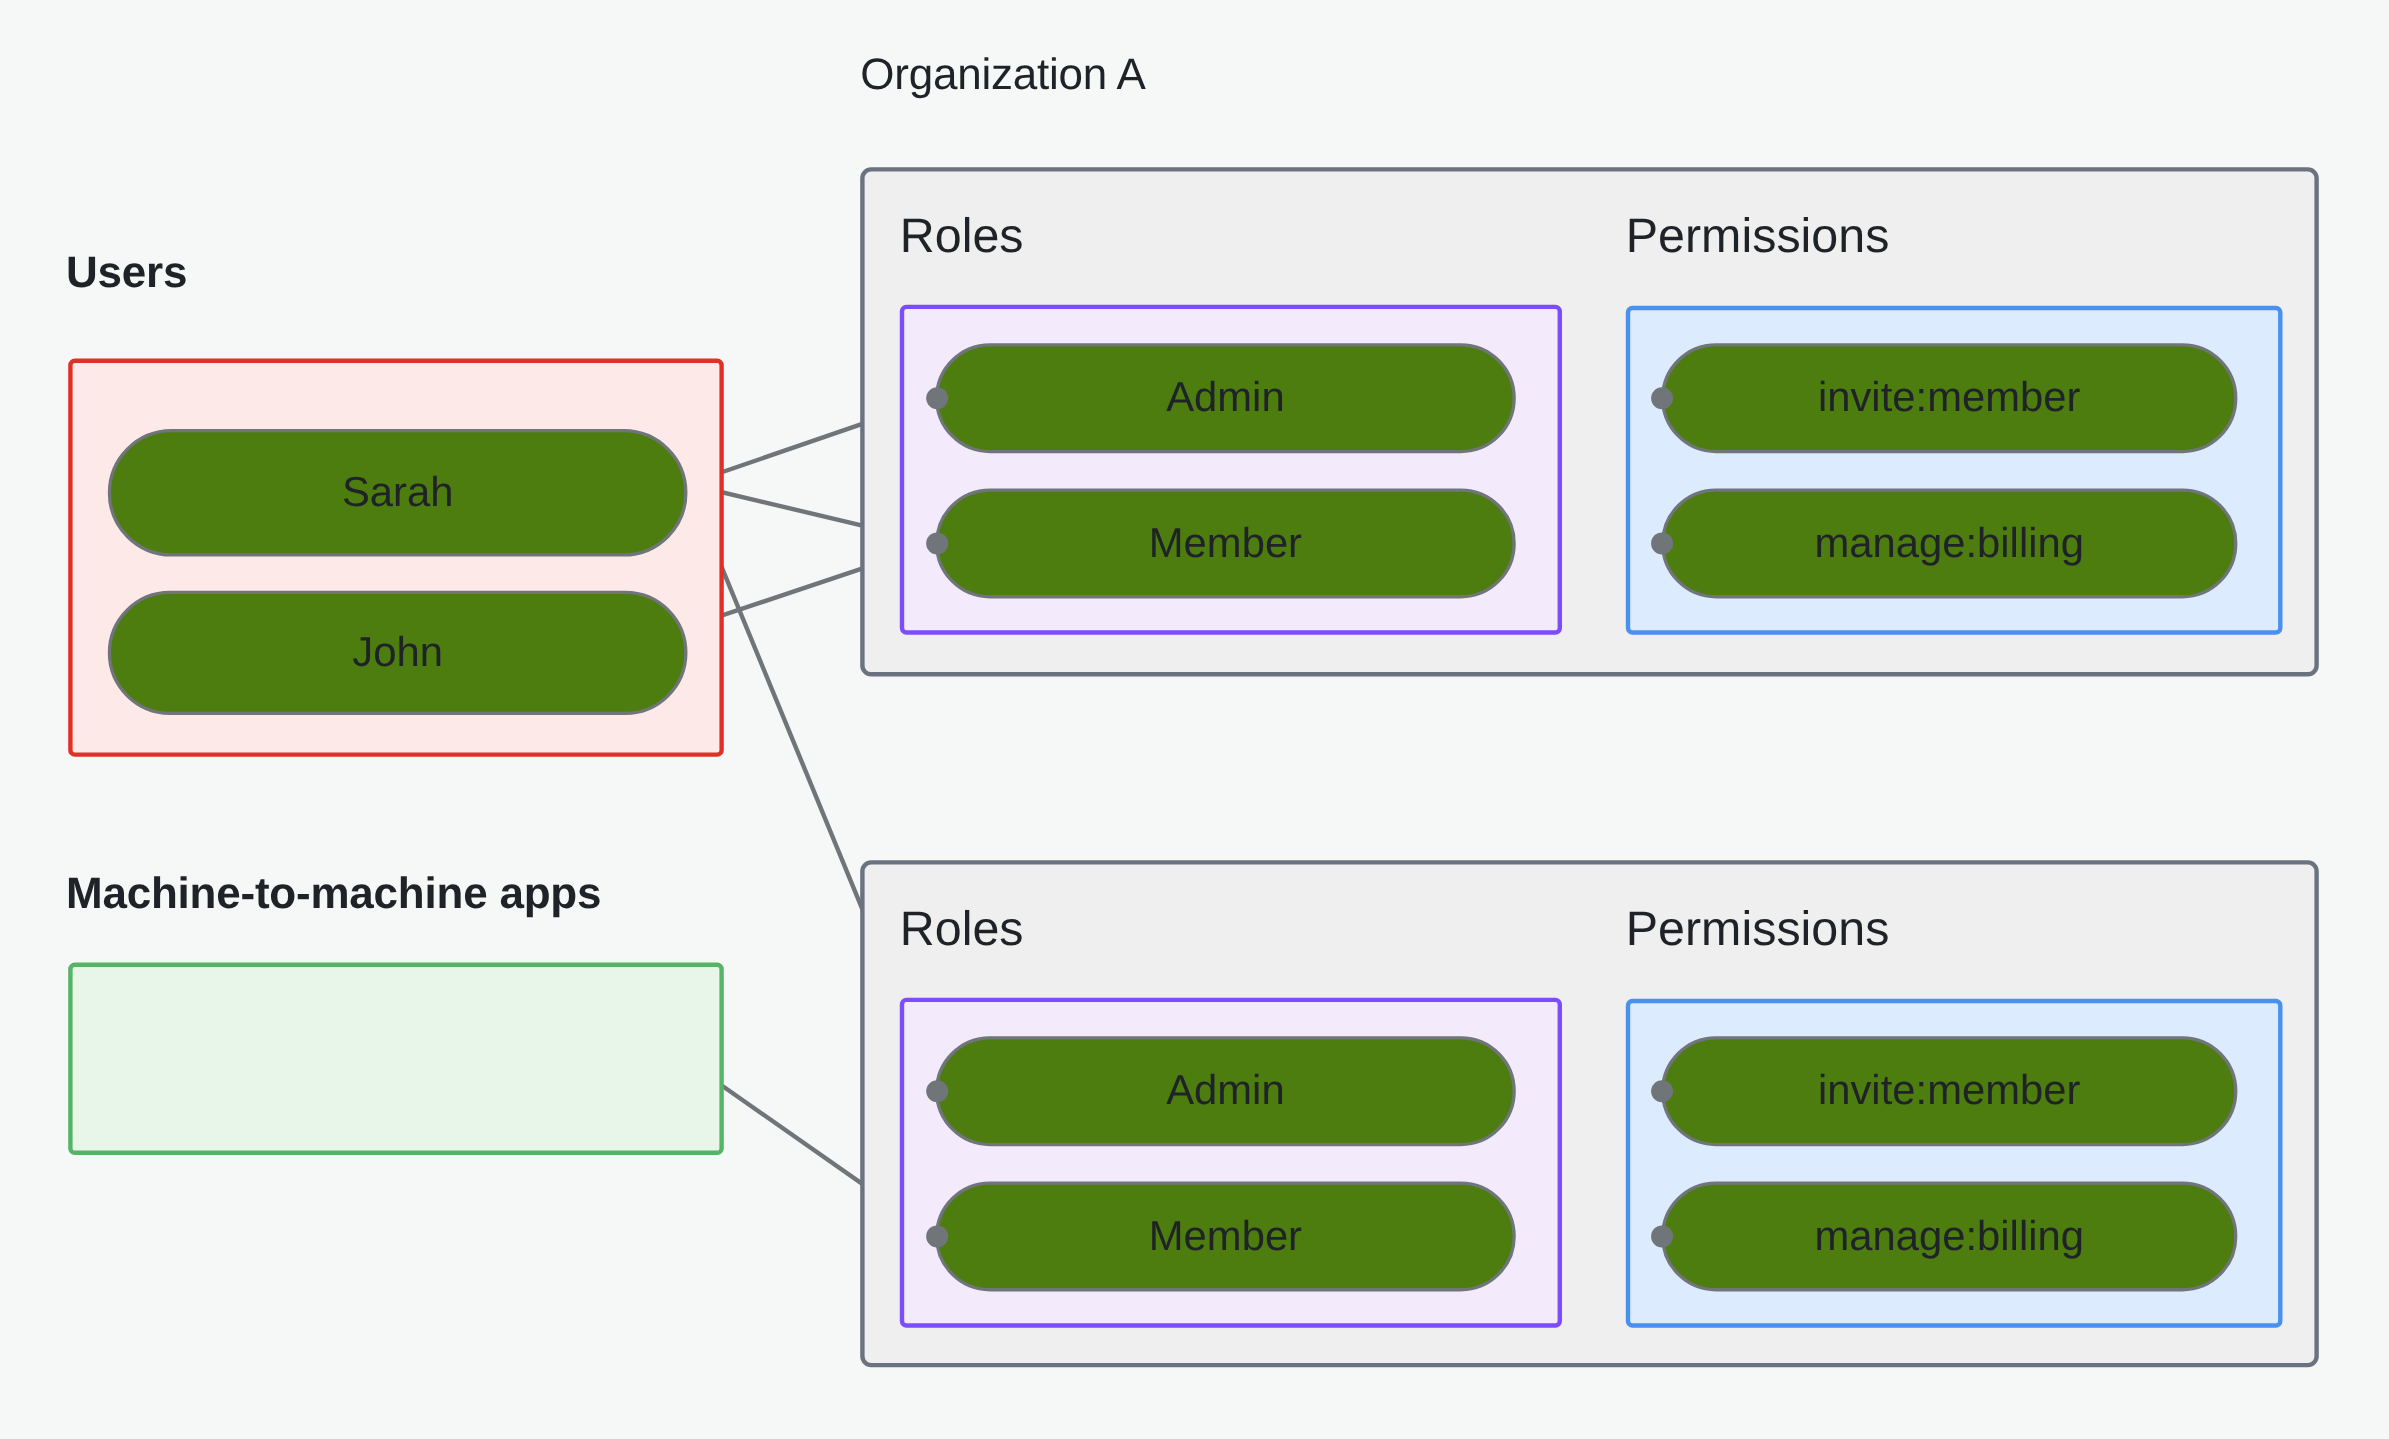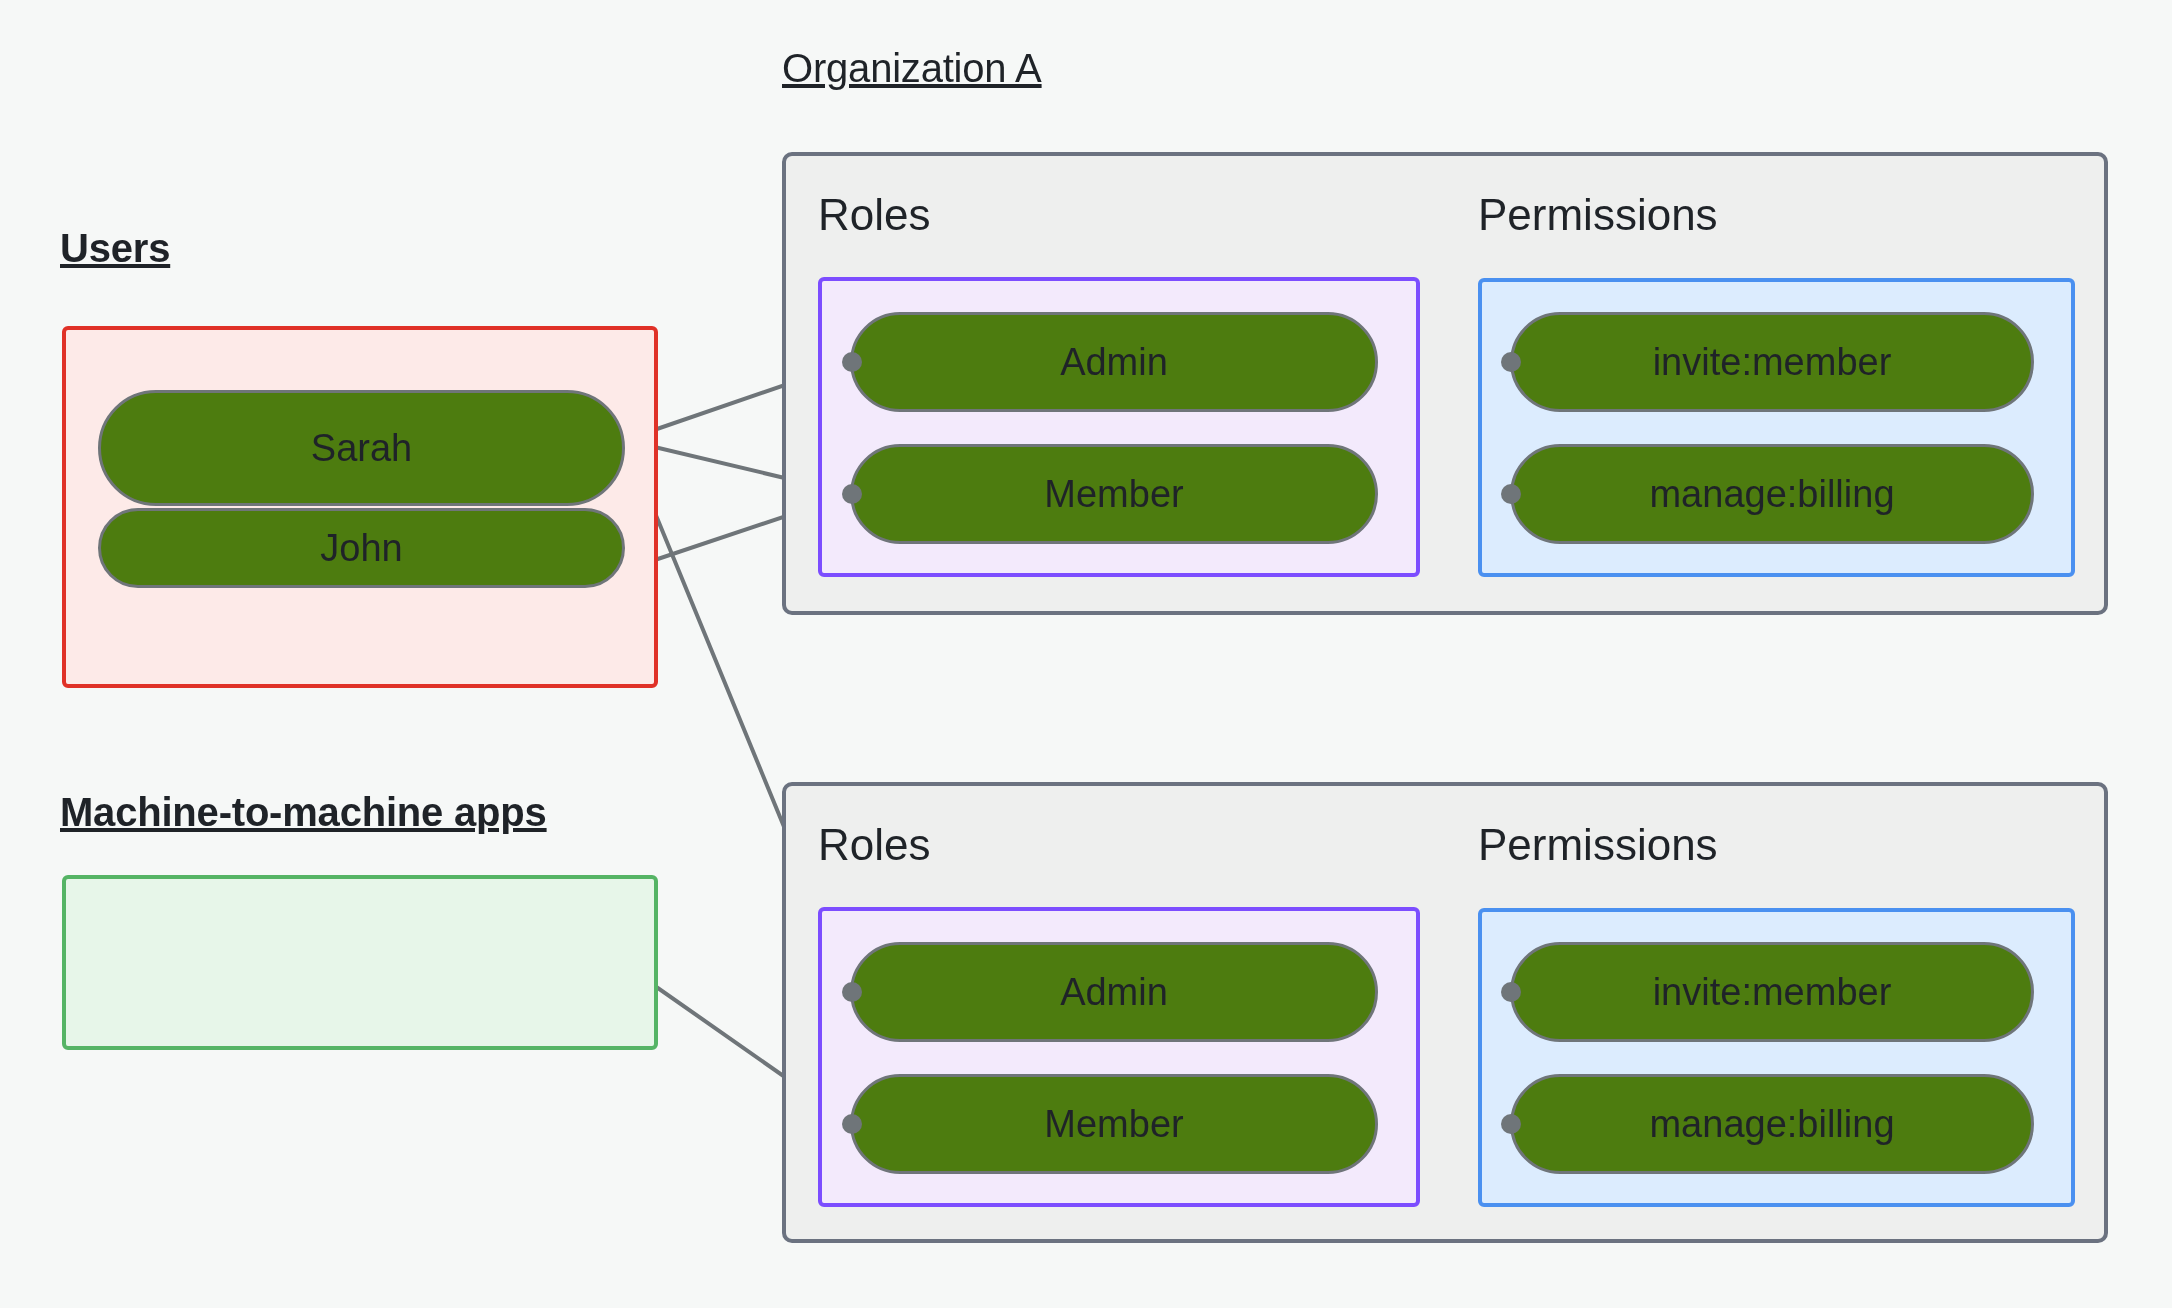--- a/index.html
+++ b/index.html
@@ -15,21 +15,20 @@
   
   #edges{position:absolute;left:0;top:0;width:2172px;height:1308px;z-index:1;pointer-events:none;}
 
   .group-label{
     position:absolute;
     font-size:40px;
     color:#1f2328;
     letter-spacing:-0.2px;
     white-space:nowrap;
     z-index:3;
-    text-decoration:underline;
   }
   .group-label.bold{font-weight:bold;}
 
   .region{
     position:absolute;
     box-sizing:border-box;
     border-radius:6px;
     z-index:2;
   }
   .region.users{
@@ -112,21 +111,21 @@
       <path d="M1378,1124 L1511,1124"></path>
     </g>
   </svg>
 
   <div class="group-label bold" style="left:60px;top:226px;">Users</div>
 
   <div class="region users" style="left:62px;top:326px;width:596px;height:362px;"></div>
 
   <div class="pill" style="left:98px;top:390px;width:527px;height:116px;">Sarah</div>
 
-  <div class="pill" style="left:98px;top:508px;width:527px;height:80px;">John</div>
+  <div class="pill" style="left:98px;top:537px;width:527px;height:113px;">John</div>
 
   <div class="group-label bold" style="left:60px;top:790px;">Machine-to-machine apps</div>
 
   <div class="region m2m" style="left:62px;top:875px;width:596px;height:175px;"></div>
 
 
   <div class="group-label" style="left:782px;top:46px;">Organization A</div>
 
   <div class="region org" style="left:782px;top:152px;width:1326px;height:463px;"></div>
 

